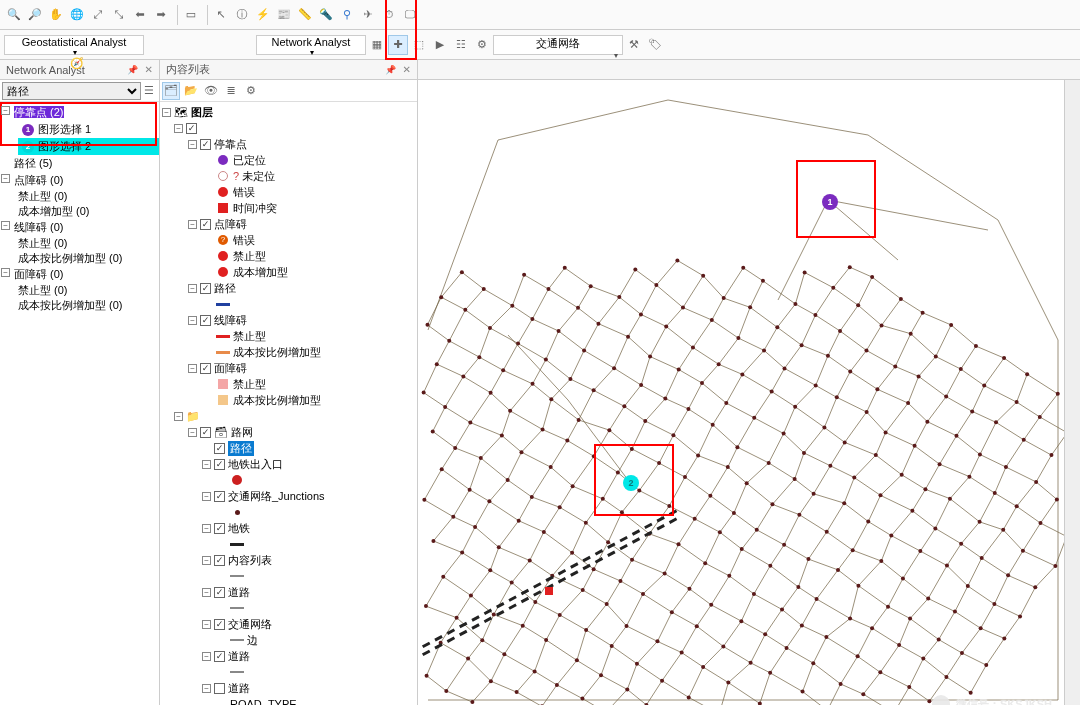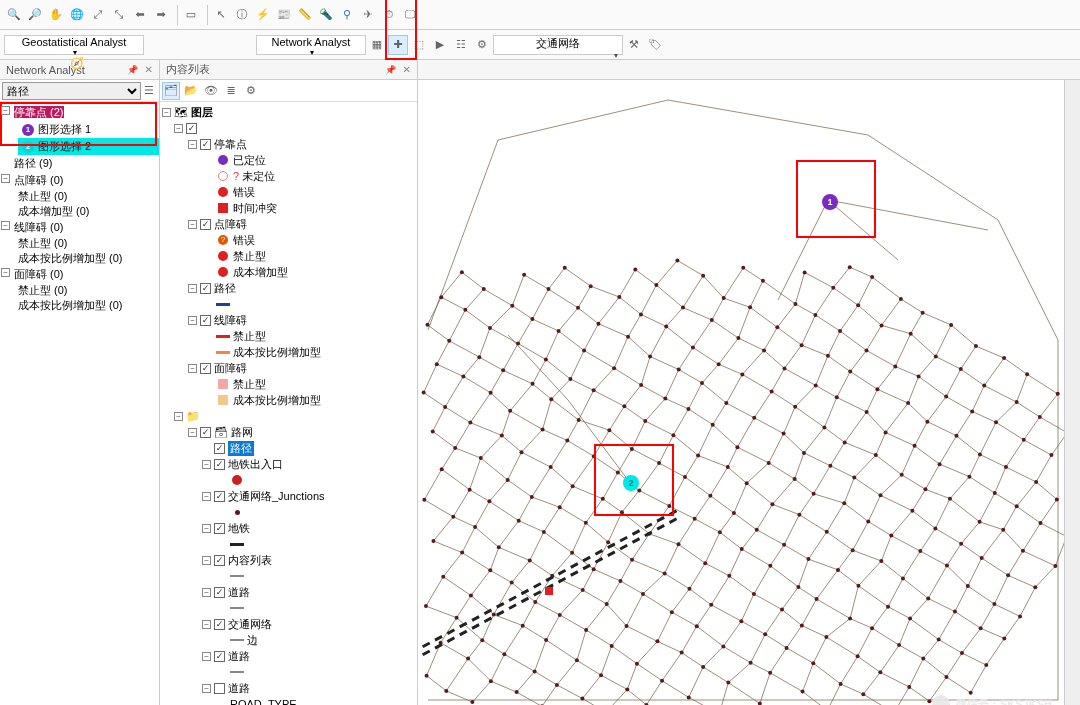--- a/index.html
+++ b/index.html
@@ -19,21 +19,21 @@
   .na-head{height:22px;display:flex;align-items:center;padding:1px 2px;border-bottom:1px solid #ddd;}
   .na-head select{flex:1;height:18px;font-size:11px;border:1px solid #999;}
   .na-tree{flex:1;overflow:auto;padding:2px 0;position:relative;}
   .na-item{padding:1px 0 1px 14px;white-space:nowrap;position:relative;}
   .na-item .plusminus{position:absolute;left:1px;top:2px;width:9px;height:9px;border:1px solid #888;background:#fff;font-size:8px;line-height:7px;text-align:center;color:#555;}
   .na-sub{padding-left:18px;}
   .na-stop-row{display:flex;align-items:center;gap:4px;padding:1px 4px;}
   .stop-circle{width:12px;height:12px;border-radius:50%;display:flex;align-items:center;justify-content:center;color:#fff;font-size:8px;font-weight:bold;}
   .stop-circle.c1{background:#7b2bbf;}
   .stop-circle.c2{background:#00d8d8;}
-  .hl-sel{background:#be185d;color:#fff;}
+  .hl-sel{background:#6d28d9;color:#fff;}
   .hl-cyan{background:#00e7e7;}
   .red-box-na{position:absolute;border:2px solid red;pointer-events:none;}
   .toc-panel{flex:0 0 258px;border-right:1px solid #ccc;background:#fff;display:flex;flex-direction:column;position:relative;}
   .toc-tree{flex:1;overflow:auto;padding:2px 0;}
   .toc-row{display:flex;align-items:center;gap:3px;padding:0 2px;white-space:nowrap;height:16px;}
   .pm{width:9px;height:9px;border:1px solid #888;background:#fff;font-size:8px;line-height:7px;text-align:center;color:#555;flex:0 0 9px;}
   .pm.empty{border-color:transparent;background:transparent;}
   .chk{width:11px;height:11px;border:1px solid #666;background:#fff;font-size:9px;line-height:9px;text-align:center;flex:0 0 11px;}
   .chk.on::after{content:"✓";color:#333;}
   .sym{width:14px;height:12px;flex:0 0 14px;display:flex;align-items:center;justify-content:center;}
@@ -138,21 +138,21 @@
       <div class="na-sub">
         <div class="na-stop-row">
             <span class="stop-circle c1">1</span>
             <span>图形选择 1</span>
           </div>
         <div class="na-stop-row hl-cyan">
             <span class="stop-circle c2">2</span>
             <span>图形选择 2</span>
           </div>
       </div>
-      <div class="na-item"><span>路径 (9)</span></div>
+      <div class="na-item"><span>路径 (5)</span></div>
       <div class="na-item"><span class="plusminus">−</span><span>点障碍 (0)</span></div>
       <div class="na-sub">
         <div>禁止型 (0)</div>
         <div>成本增加型 (0)</div>
       </div>
       <div class="na-item"><span class="plusminus">−</span><span>线障碍 (0)</span></div>
       <div class="na-sub">
         <div>禁止型 (0)</div>
         <div>成本按比例增加型 (0)</div>
       </div>

